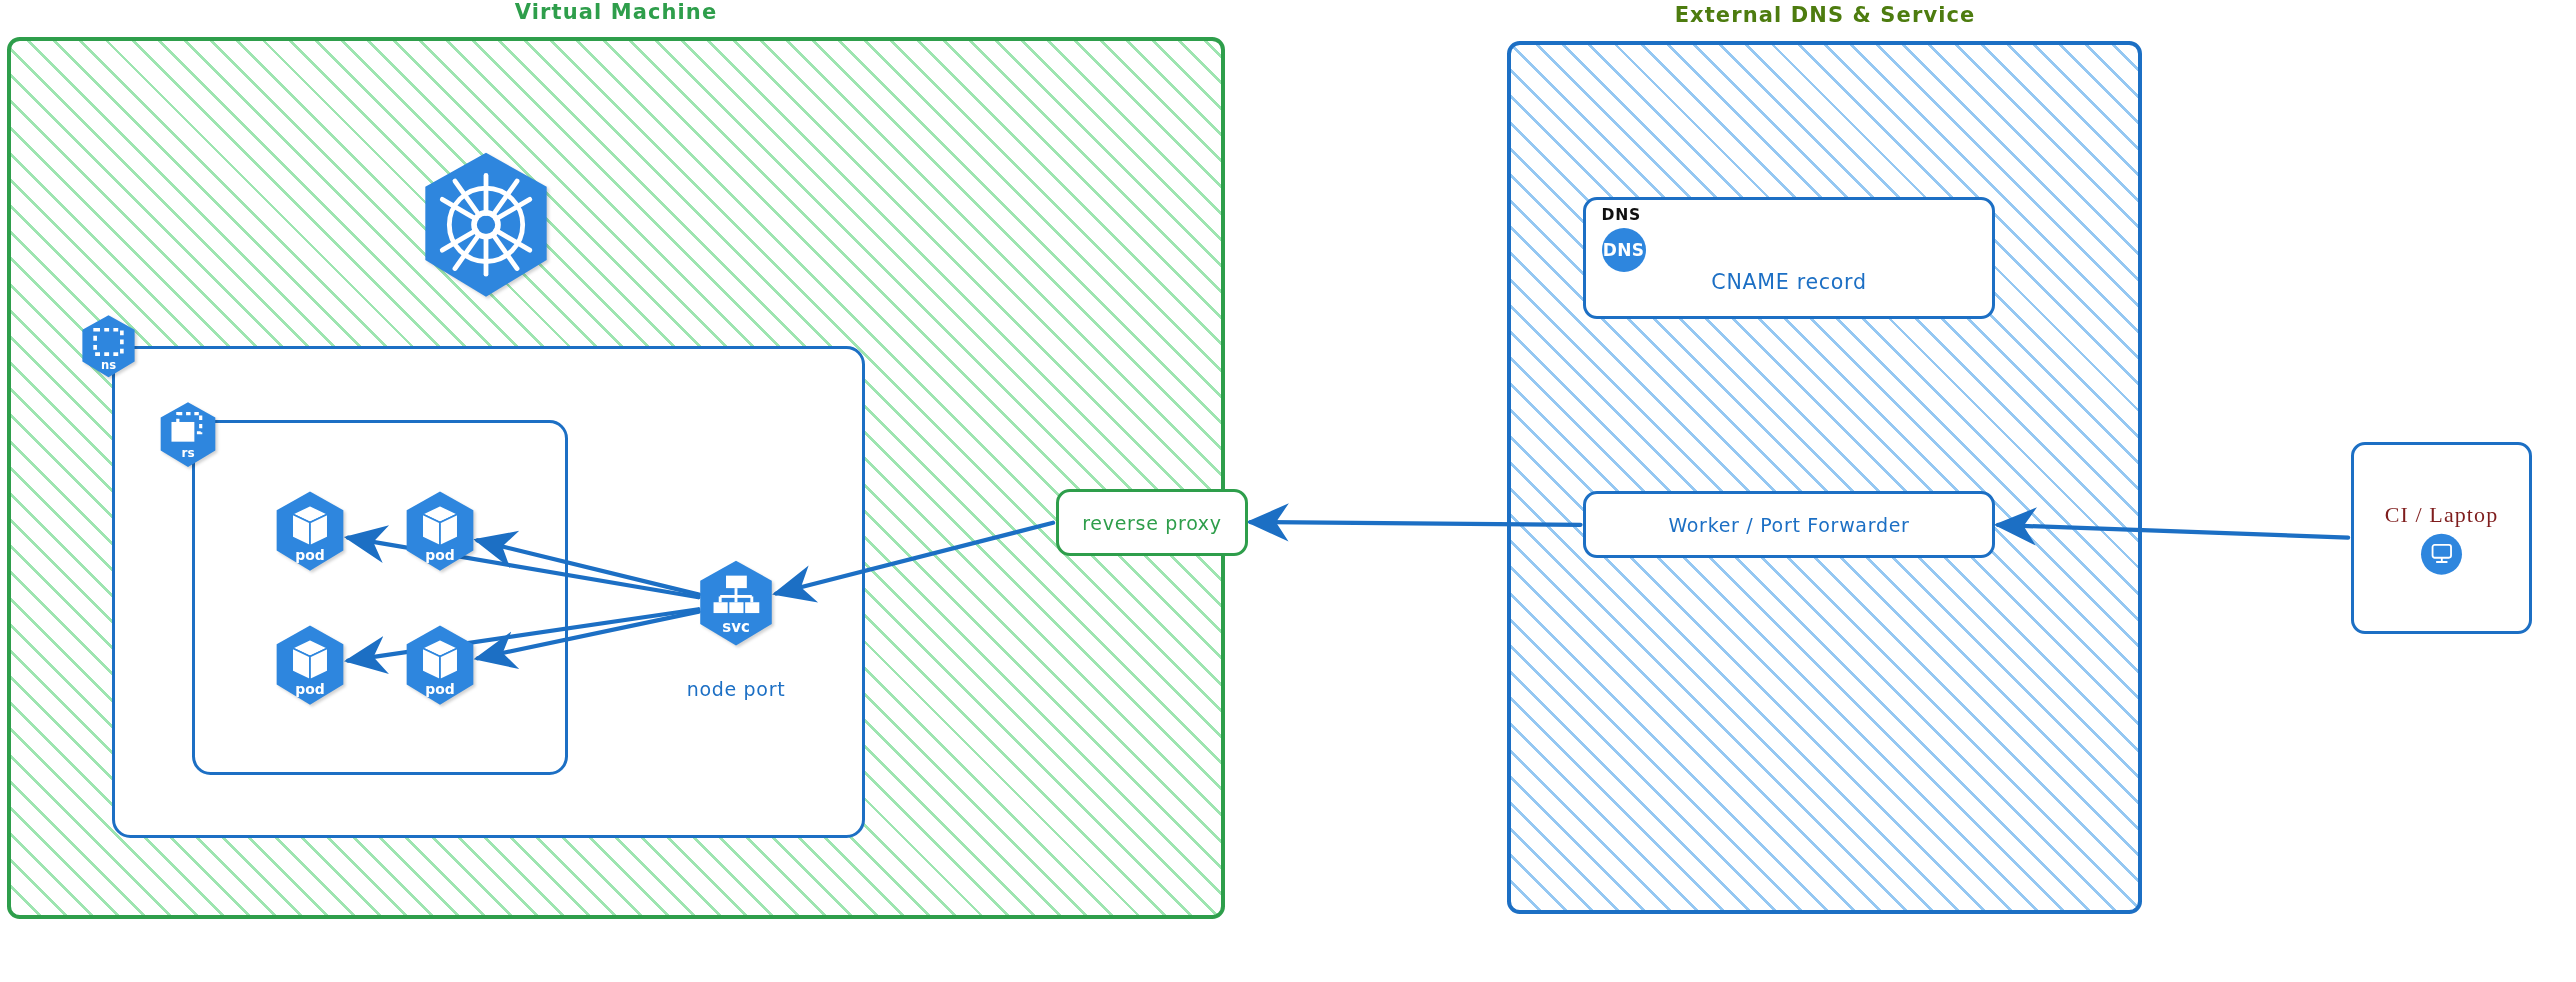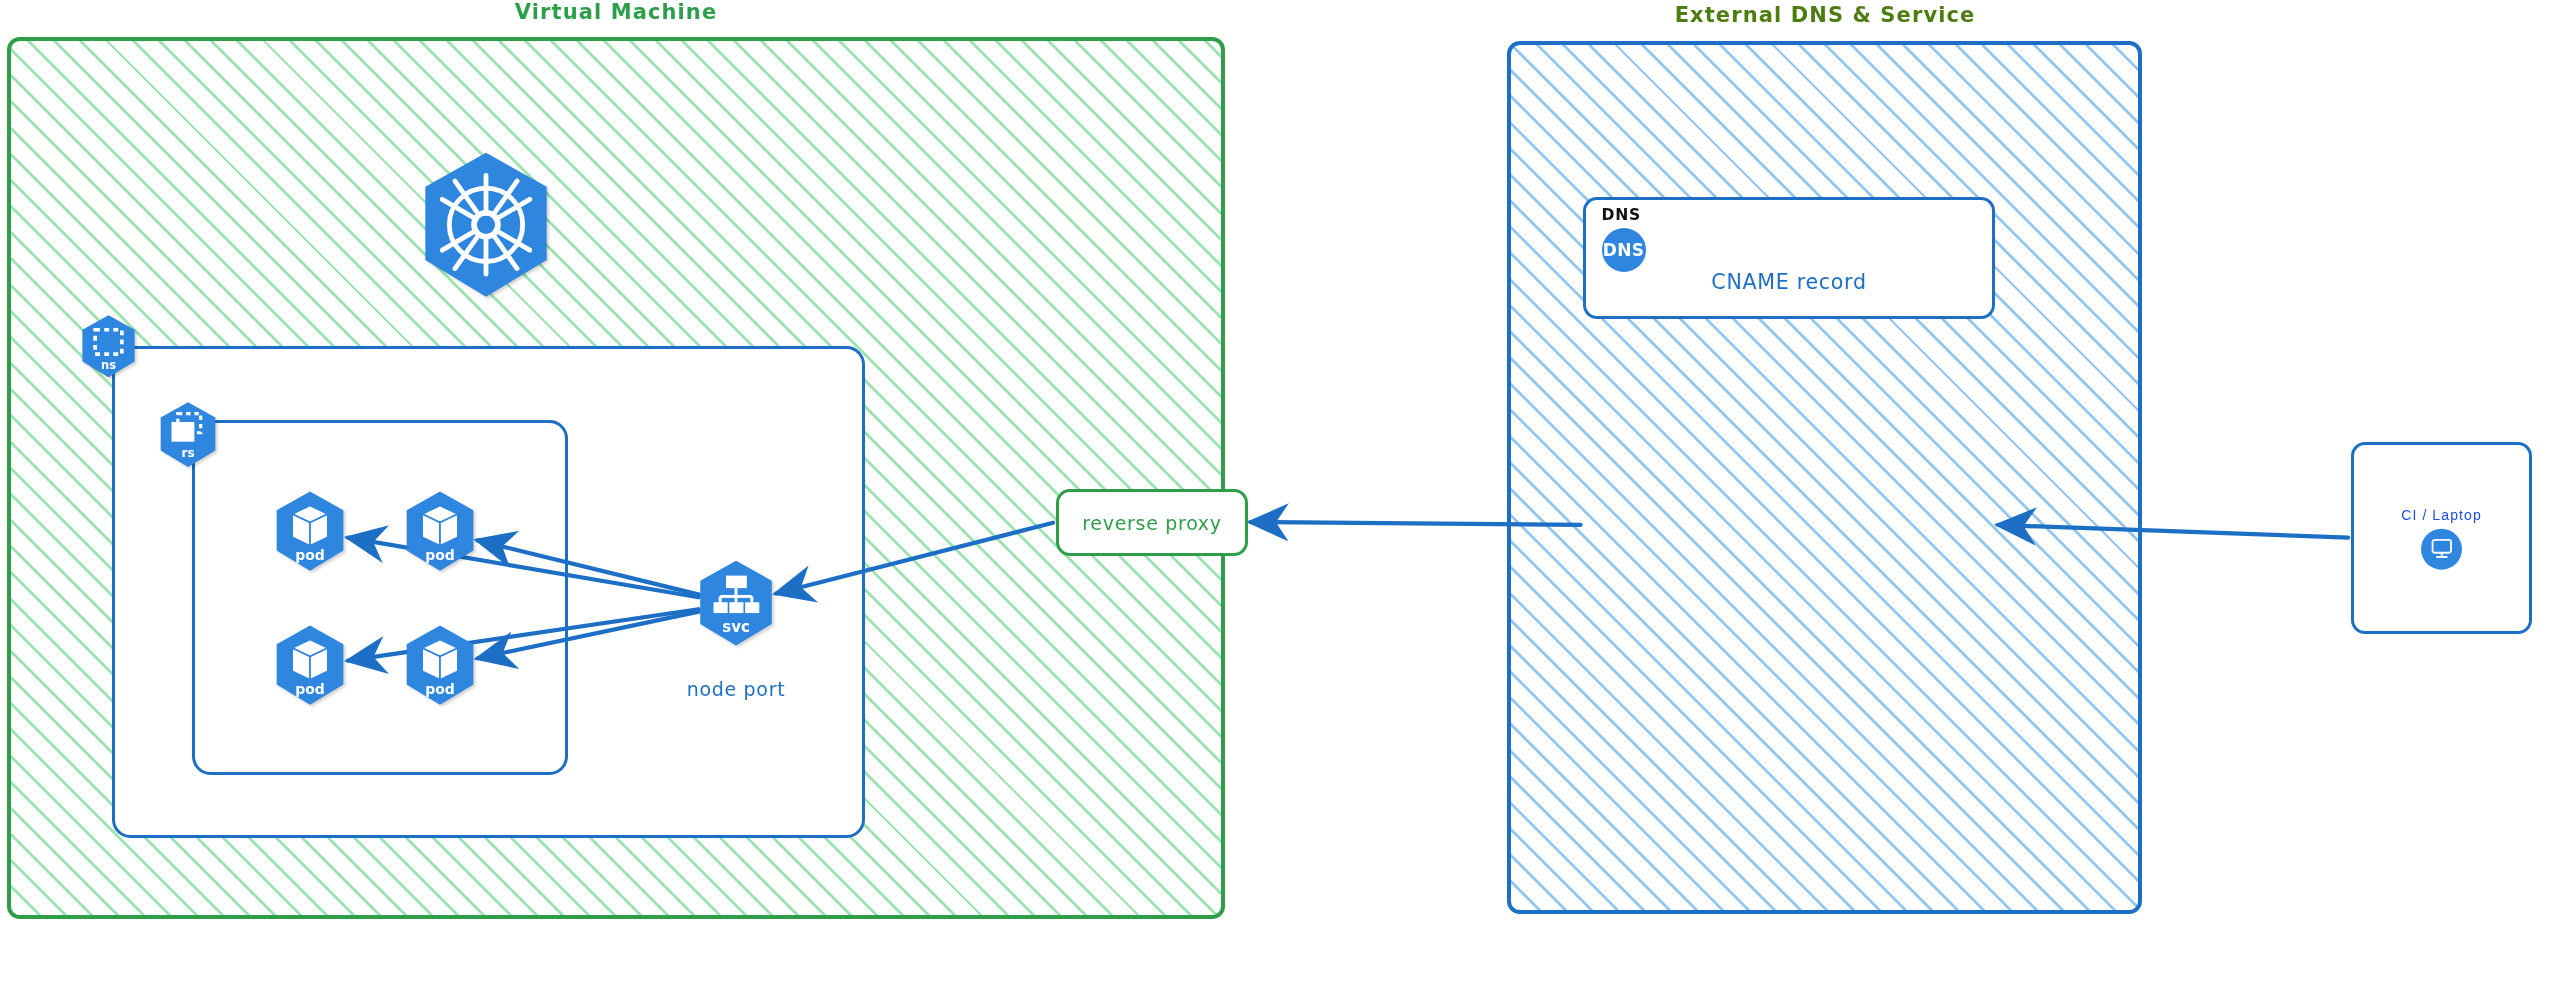--- a/index.html
+++ b/index.html
@@ -125,22 +125,22 @@
     margin-top:24px;
   }
 
   
   .ci-inner{
     position:absolute;left:0;right:0;top:50%;
     transform:translateY(-50%);
     display:flex;flex-direction:column;align-items:center;gap:5.7px;
   }
   .ci-text{
-    font-family:Liberation Sans, sans-serif;
-    font-size:14px;color:#1d4ed8;letter-spacing:1.1px;white-space:nowrap;
+    font-family:Liberation Serif, serif;
+    font-size:22px;color:#7f1d1d;letter-spacing:1.1px;white-space:nowrap;
   }
   .ci-badge{
     width:41px;height:41px;border-radius:50%;
     background:#2E86DE;display:flex;align-items:center;justify-content:center;
   }
 
   
   #arrows{position:absolute;left:0;top:0;width:2576px;height:983px;pointer-events:none;}
 </style>
 </head>
@@ -283,20 +283,23 @@
   <div class="node node-green" id="reverse-proxy" style="left: 1056px; top: 489px; width: 192px; height: 67px;">
     <span class="node-label lbl-green">reverse proxy</span>
   </div>
 
   <div class="dns-card" id="dns-card" style="left: 1583px; top: 197px; width: 412px; height: 122px;">
     <span class="dns-kicker">DNS</span>
     <span class="dns-badge">DNS</span>
     <span class="dns-text">CNAME record</span>
   </div>
 
+  <div class="node node-blue" id="worker-node" style="left: 1583px; top: 491px; width: 412px; height: 67px;">
+    <span class="node-label lbl-blue">Worker / Port Forwarder</span>
+  </div>
 
   <div class="node node-blue" id="ci-node" style="left: 2351px; top: 442px; width: 181px; height: 192px;">
     <div class="ci-inner">
       <span class="ci-text">CI / Laptop</span>
       <span class="ci-badge">
         <svg width="25.6" height="25.6" viewBox="0 0 36 36">
           <rect x="5" y="6" width="26" height="18" rx="3" fill="none" stroke="#ffffff" stroke-width="2.6"></rect>
           <line x1="18" y1="24" x2="18" y2="29" stroke="#ffffff" stroke-width="2.6"></line>
           <line x1="11" y1="30" x2="25" y2="30" stroke="#ffffff" stroke-width="2.6" stroke-linecap="round"></line>
         </svg>

